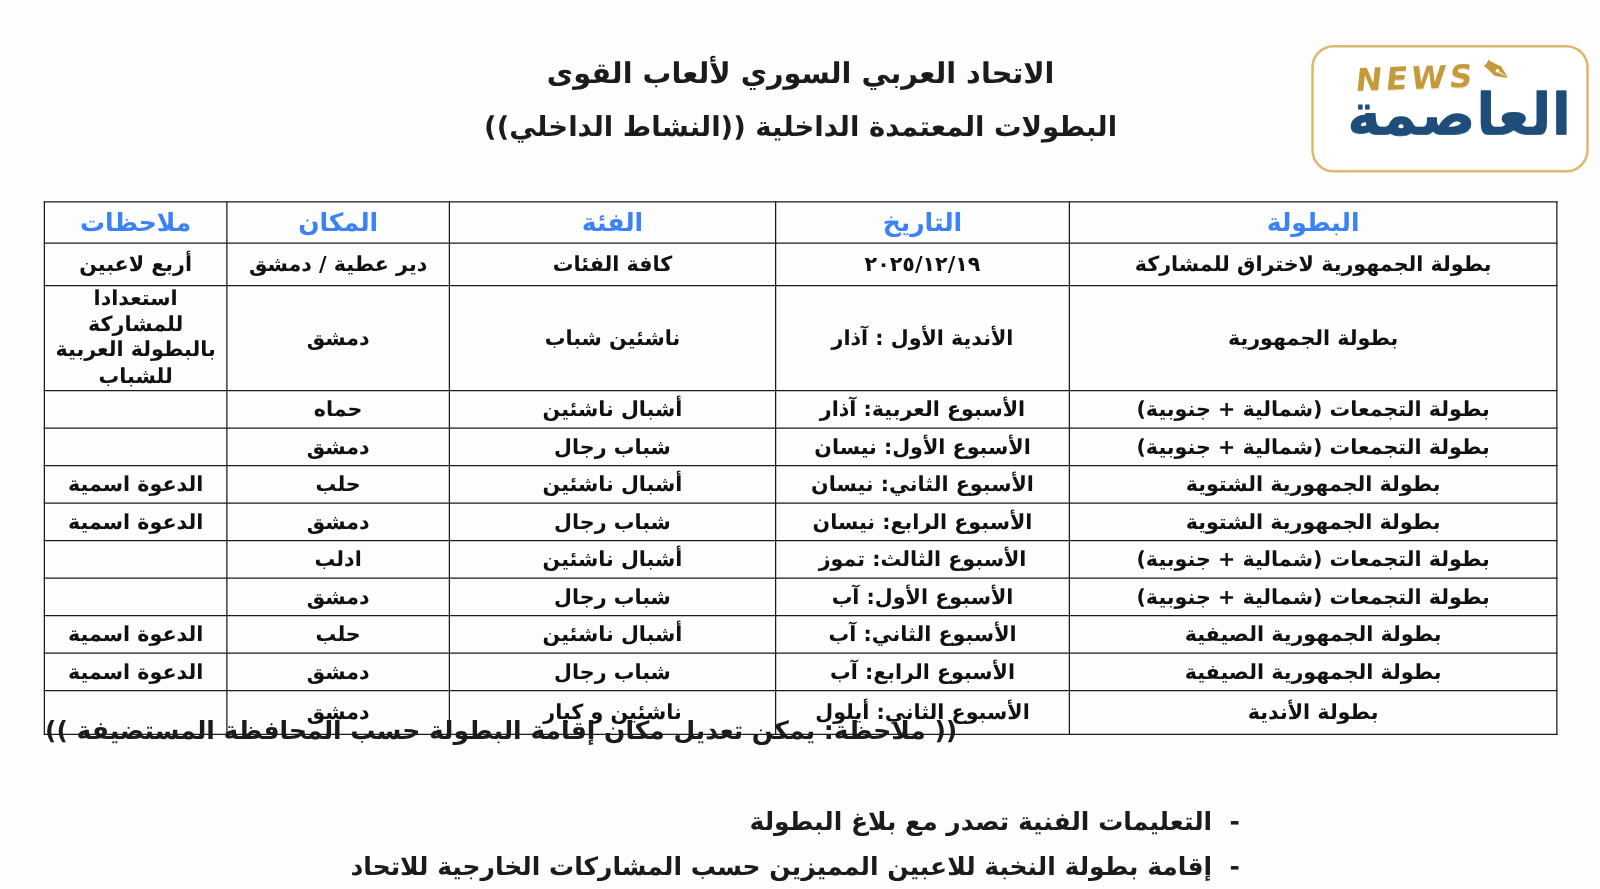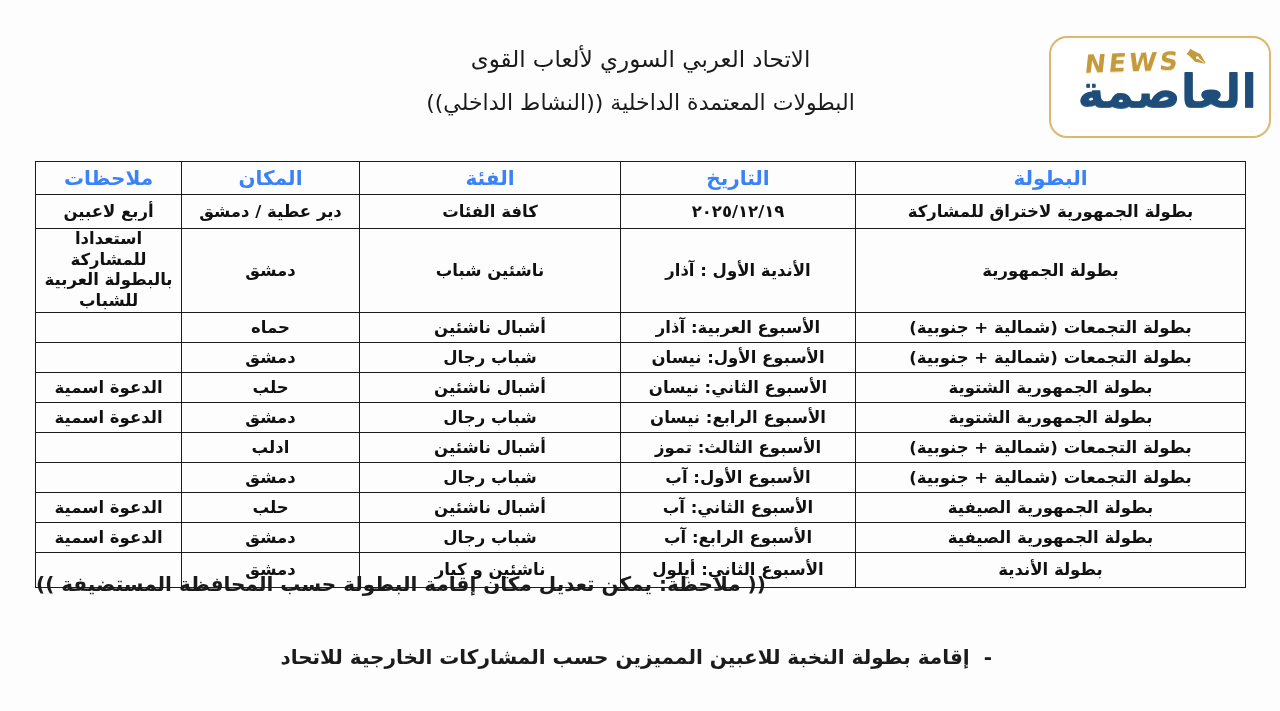--- a/index.html
+++ b/index.html
@@ -8,21 +8,21 @@
     width:1280px;height:711px;
     background:#fdfdfd;
     font-family:"DejaVu Sans", sans-serif;
     direction:rtl;
     color:#161616;
     overflow:hidden;
   }
   
   .title1,.title2{
     position:absolute;left:36px;width:1209px;
-    text-align:center;font-weight:normal;color:#1b1b1b;
+    text-align:center;font-weight:bold;color:#1b1b1b;
   }
   .title1{top:46px;font-size:23px;}
   .title2{top:90px;font-size:22px;}
   
   .logo{
     position:absolute;top:36px;right:9px;
     width:222px;height:102px;
     background:#ffffff;
     border:2.5px solid #dcb86d;
     border-radius:18px;
@@ -189,17 +189,20 @@
       <td>دمشق</td>
       <td></td>
     </tr>
   </tbody>
     </table>
 
   <div class="note">(( ملاحظة: يمكن تعديل مكان إقامة البطولة حسب المحافظة المستضيفة ))</div>
 
   <div class="bullets">
     <div class="bullet">
+      <span class="dash">-</span><span>التعليمات الفنية تصدر مع بلاغ البطولة</span>
+    </div>
+    <div class="bullet">
       <span class="dash">-</span><span>إقامة بطولة النخبة للاعبين المميزين حسب المشاركات الخارجية للاتحاد</span>
     </div>
   </div>
 
 </div>
 
 </body></html>

